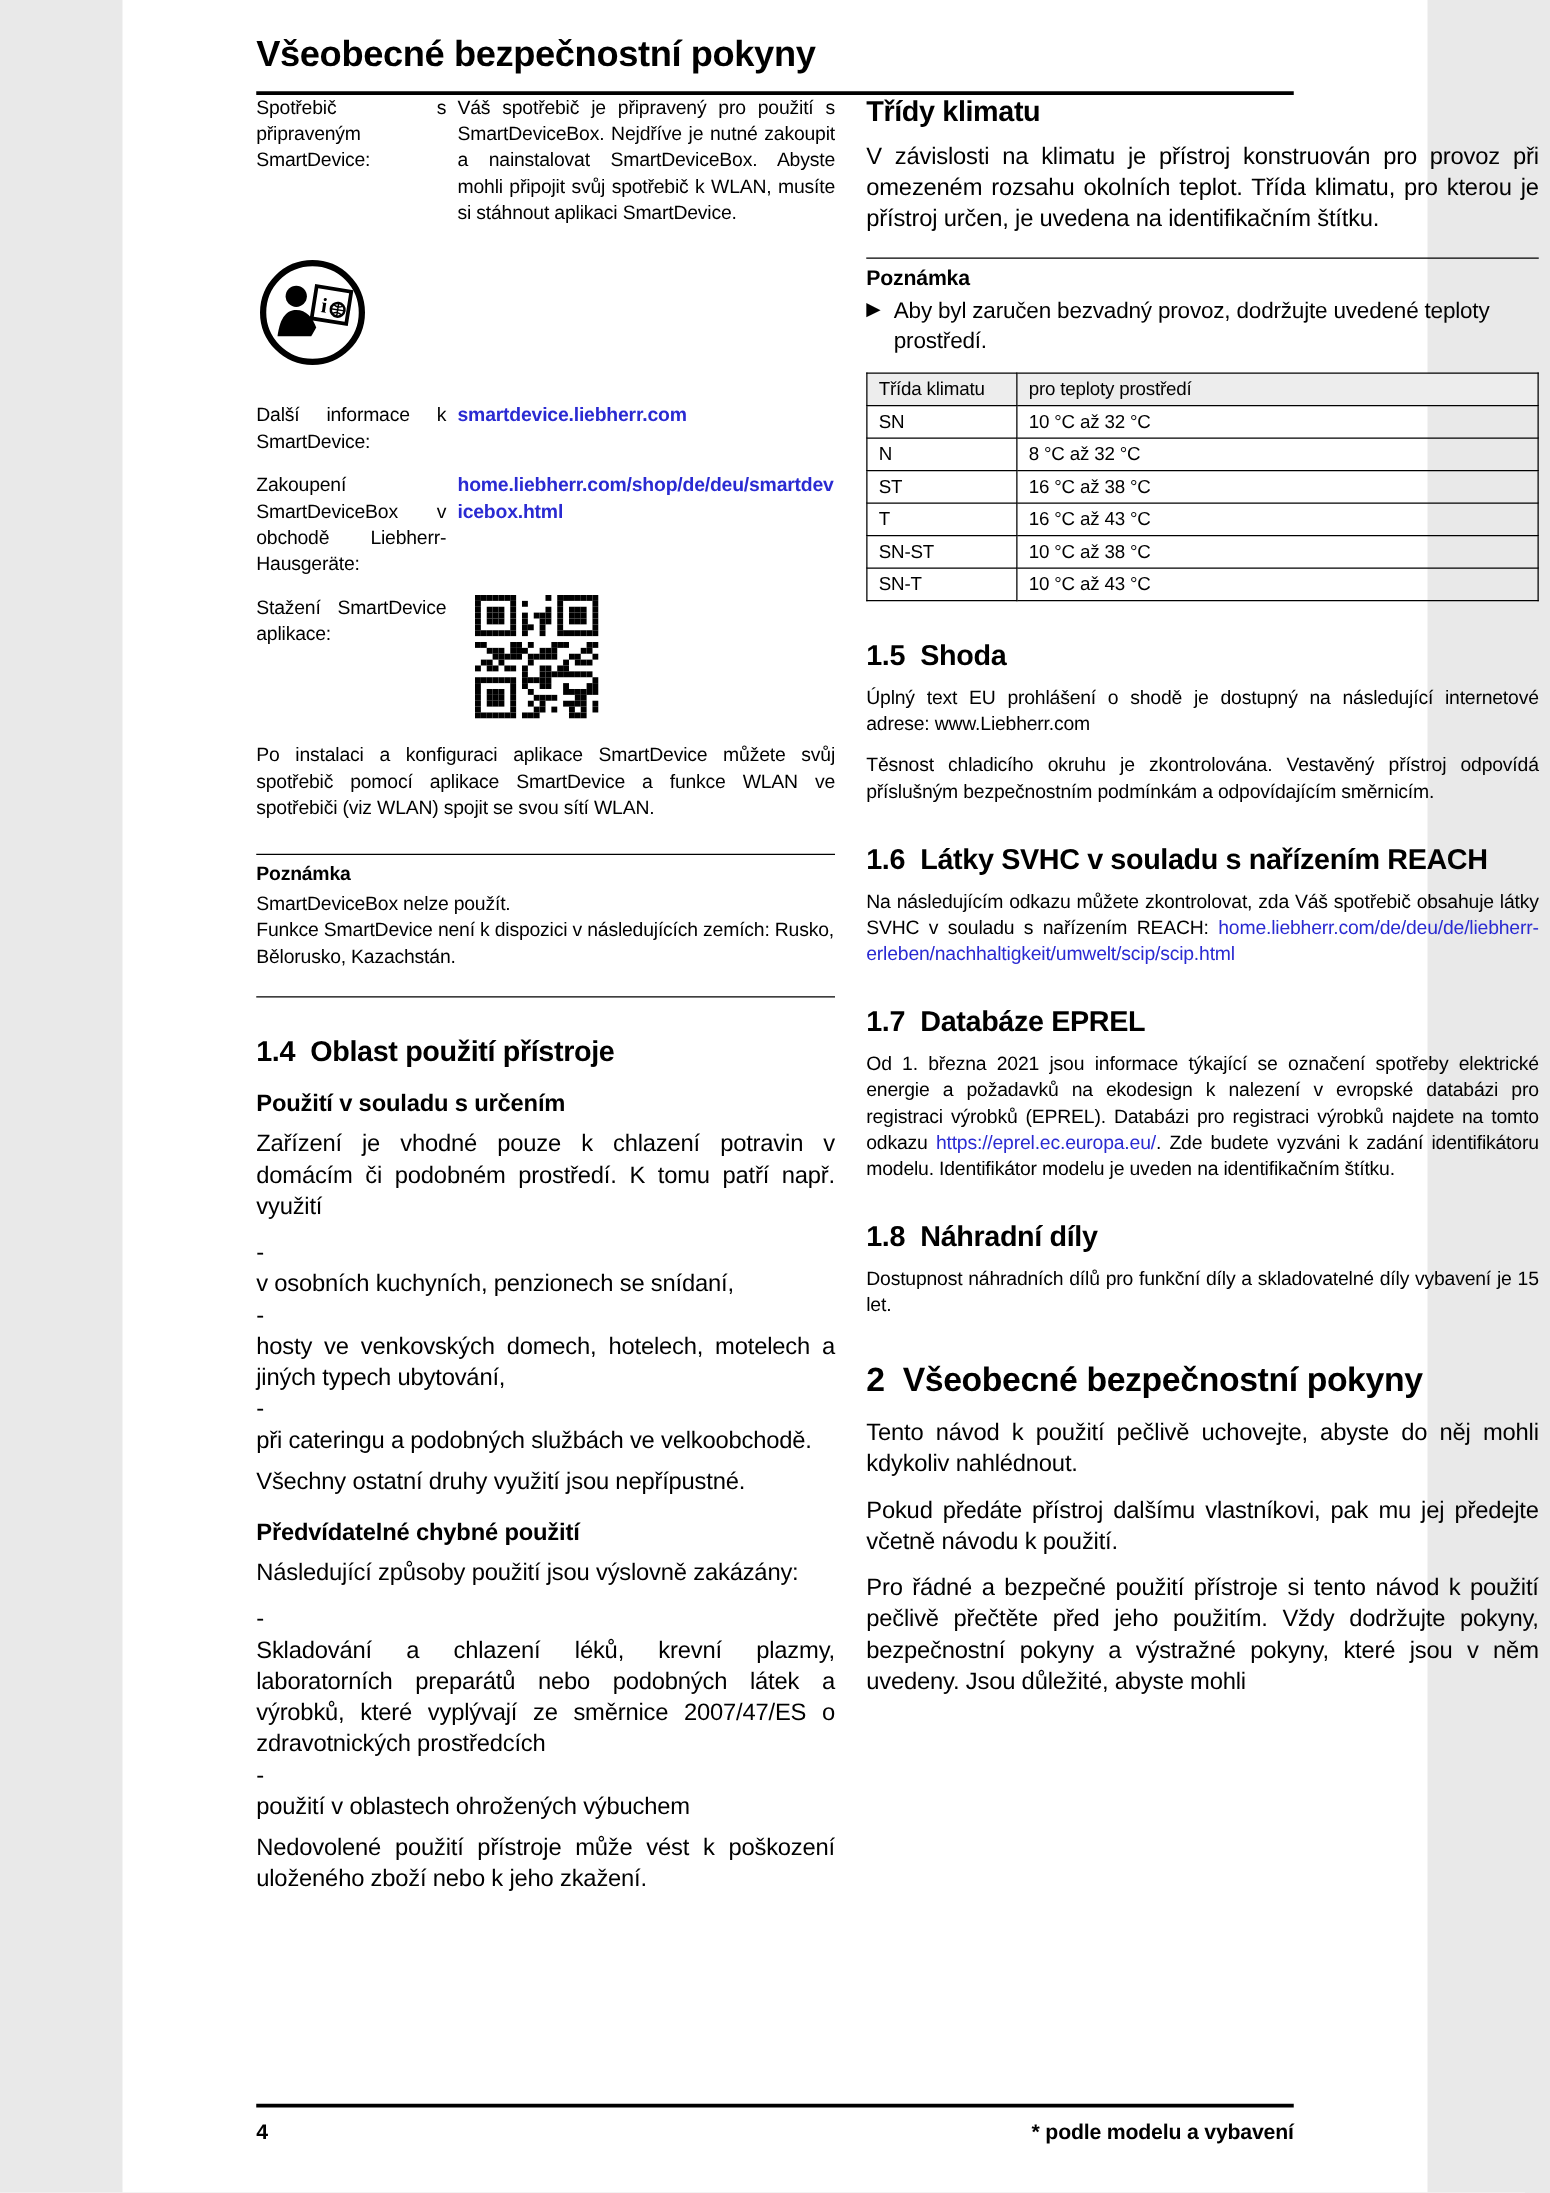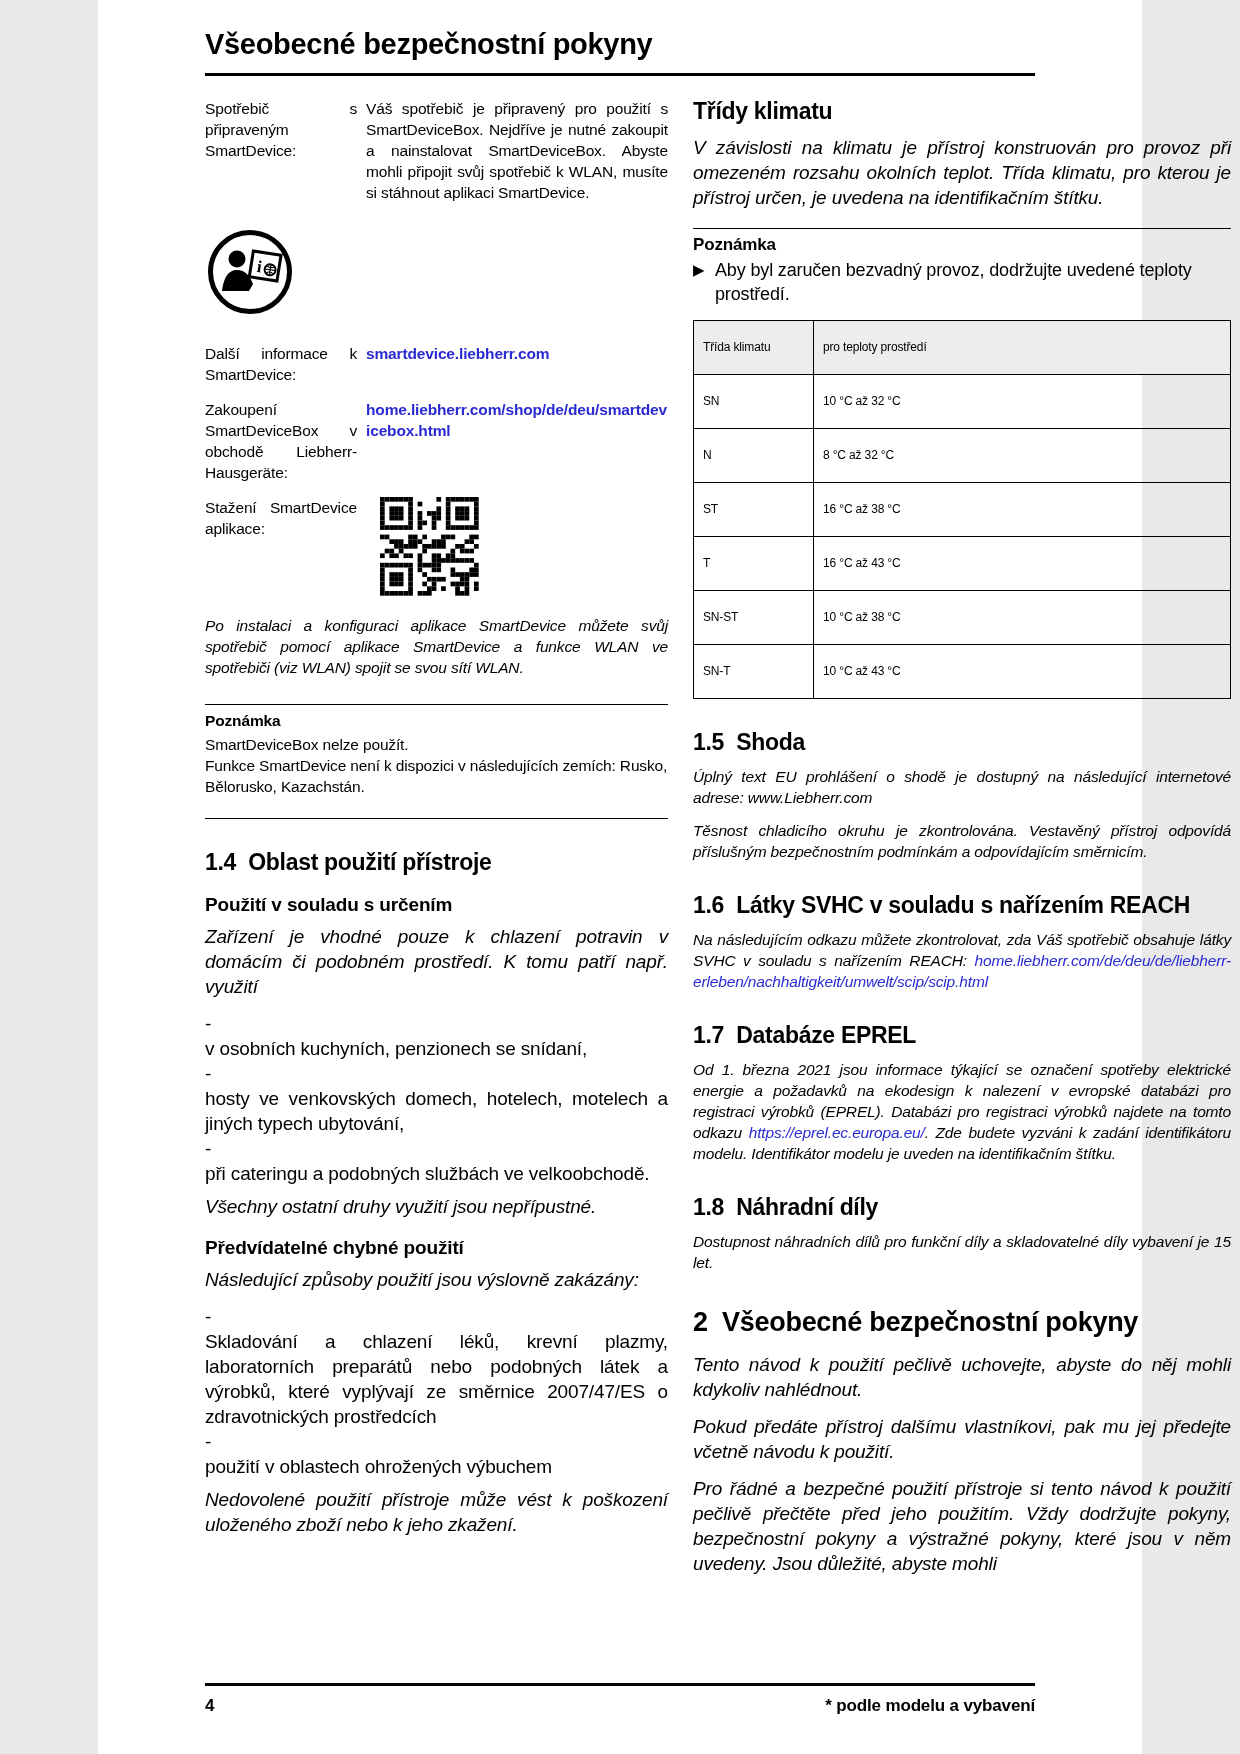--- a/index.html
+++ b/index.html
@@ -10,21 +10,21 @@
     font-family:"Liberation Sans", sans-serif;
     letter-spacing:-0.15px;
   }
   .content { position:absolute; left:107px; right:107px; top:28px; }
 
   
   .page-title { font-size:29px; font-weight:bold; margin:0 0 12px 0; letter-spacing:-0.3px; }
   .rule-thick { border-top:3px solid #000; }
 
   
-  .cols { display:flex; gap:25px; margin-top:22px; }
+  .cols { display:flex; gap:25px; }
   .col-left  { width:463px; flex:none; }
   .col-right { width:538px; flex:none; }
 
   .just { text-align:justify; }
   .small { font-size:15.5px; line-height:21px; }
   .body-main { font-size:19px; line-height:25px; }
 
   
   .dl { display:flex; gap:9px; margin-bottom:14px; }
   .dt { width:152px; flex:none; font-size:15.5px; line-height:21px; text-align:justify; }
@@ -43,39 +43,39 @@
   .noteblock .note-title { font-weight:bold; margin:5px 0 3px 0; }
   .note-borders { border-top:1.5px solid #000; border-bottom:1.5px solid #000; padding-bottom:12px; }
   .note-topline { border-top:1.5px solid #000; }
   .noteblock p { margin:0 0 9px 0; }
 
   
   .h-section { font-size:23px; font-weight:bold; margin:30px 0 10px 0; white-space:pre-wrap; letter-spacing:-0.3px; }
   .h-sub { font-size:19px; font-weight:bold; margin:18px 0 8px 0; }
   .h-chapter { font-size:27px; font-weight:bold; margin:34px 0 14px 0; white-space:pre-wrap; letter-spacing:-0.3px; }
 
-  p.para { margin:0 0 12px 0;font-style:italic; }
+  p.para { margin:0 0 12px 0; }
   p.tight { margin:0 0 4px 0; }
 
   
   .li { display:flex; font-size:19px; line-height:25px;flex-direction:column; }
   .li .dash { flex:none; width:18px; }
   .li .dash::before { content:"-"; }
   .li .txt { flex:1; text-align:justify; }
 
   
   .arrow-item { display:flex; font-size:18px; line-height:24px; margin:2px 0 14px 0; }
   .arrow-item .arr { flex:none; width:22px; font-size:15px; line-height:24px; }
   .arrow-item .arr::before { content:"▶"; }
 
   
   table.climate { border-collapse:collapse; width:100%; margin:4px 0 8px 0; }
   table.climate th, table.climate td {
-    border:1.5px solid #000; font-size:12px; line-height:19px;
-    padding:17px 9px; text-align:left; font-weight:normal;
+    border:1.5px solid #000; font-size:15px; line-height:19px;
+    padding:3px 9px; text-align:left; font-weight:normal;
   }
   table.climate th { background:#ededed; }
   table.climate td.c1, table.climate th.c1 { width:120px; }
 
   
   .footer { position:absolute; left:107px; right:107px; bottom:38px; }
   .footer .frow { display:flex; justify-content:space-between; font-size:17px; font-weight:bold; padding-top:10px; }
 </style>
 </head>
 <body>

